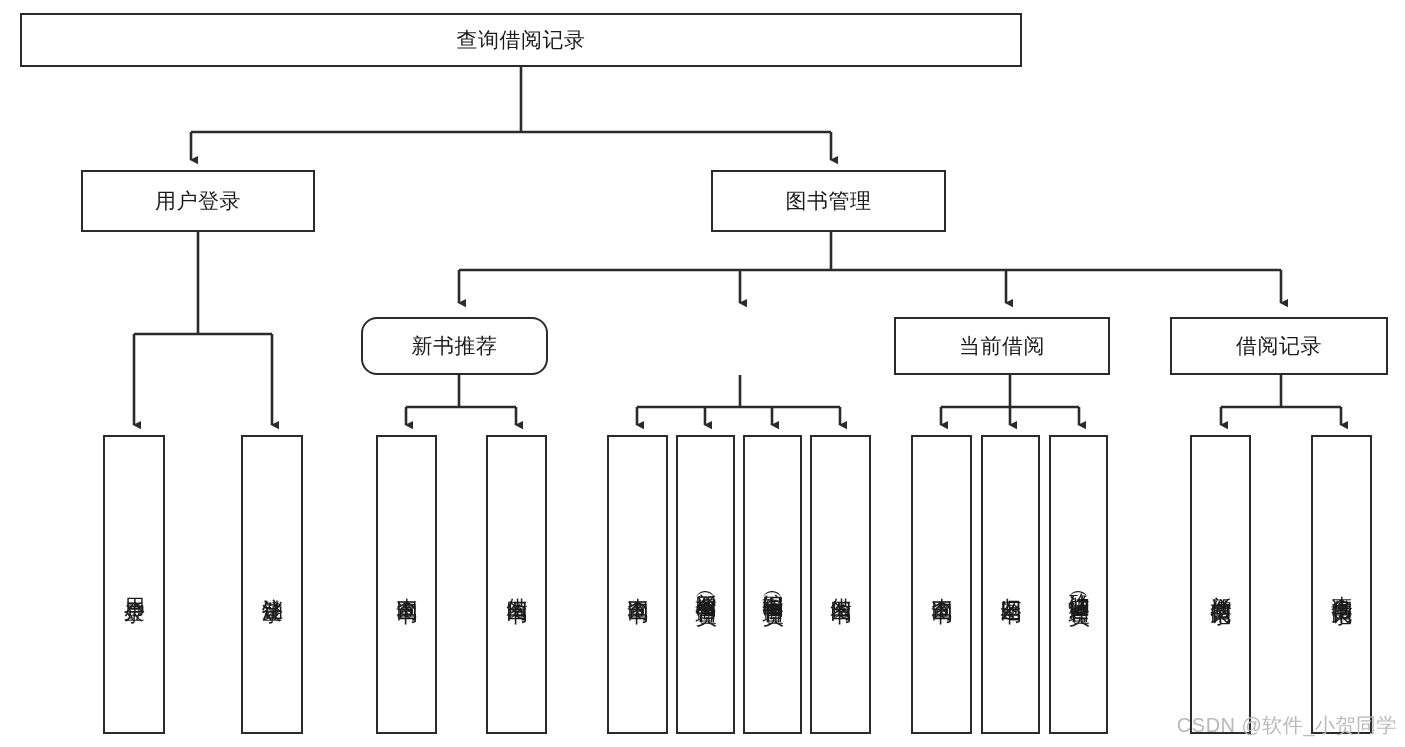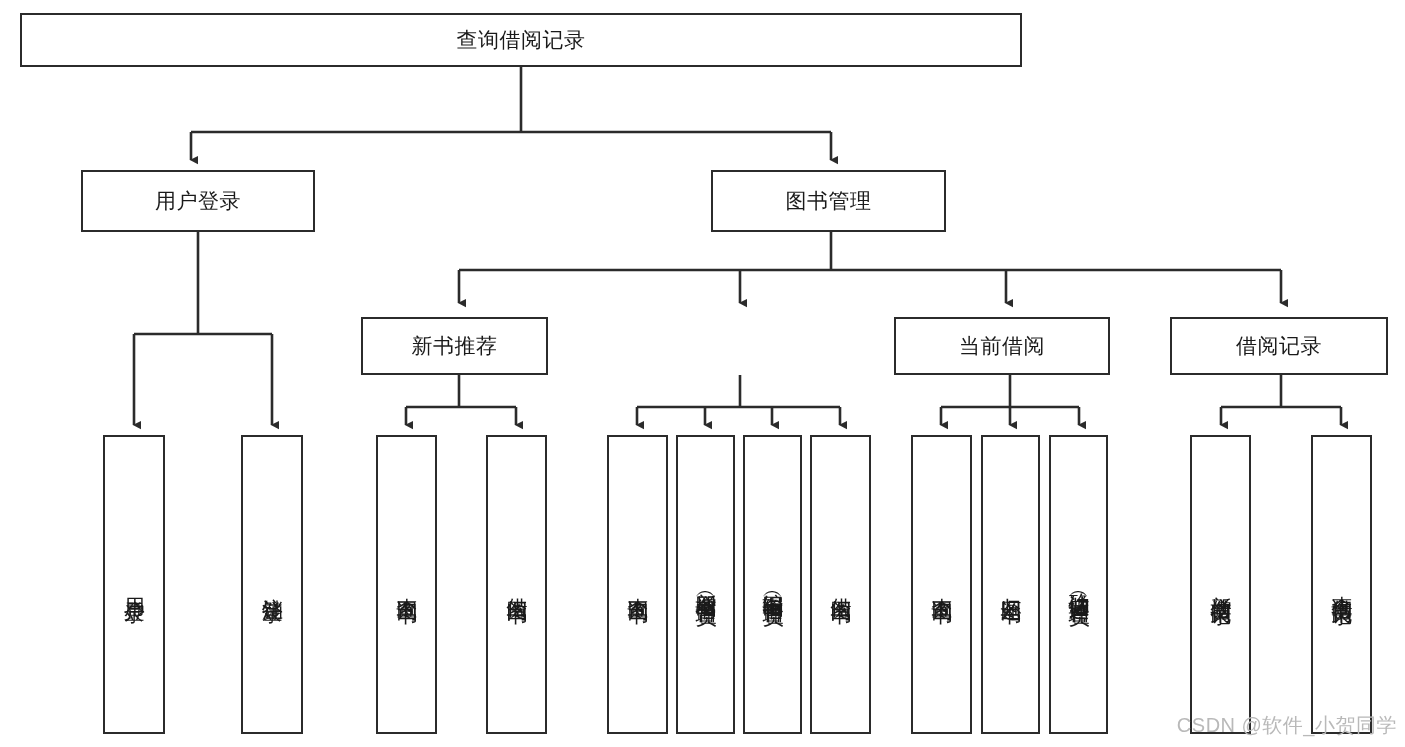--- a/index.html
+++ b/index.html
@@ -123,21 +123,21 @@
     <span class="label">查询借阅记录</span>
   </div>
 
   <div class="node horiz" style="left:81px; top:170px; width:234px; height:62px;">
     <span class="label">用户登录</span>
   </div>
   <div class="node horiz" style="left:711px; top:170px; width:235px; height:62px;">
     <span class="label">图书管理</span>
   </div>
 
-  <div class="node horiz" style="left:361px; top:317px; width:187px; height:58px;">
+  <div class="node horiz" style="left:361px; top:317px; width:187px; height:58px;border-radius:16px;">
     <span class="label">新书推荐</span>
   </div>
   <div class="node horiz" style="left:894px; top:317px; width:216px; height:58px;">
     <span class="label">当前借阅</span>
   </div>
   <div class="node horiz" style="left:1170px; top:317px; width:218px; height:58px;">
     <span class="label">借阅记录</span>
   </div>
 
   <div class="node vert" style="left:103px; top:435px; width:62px; height:299px;">

